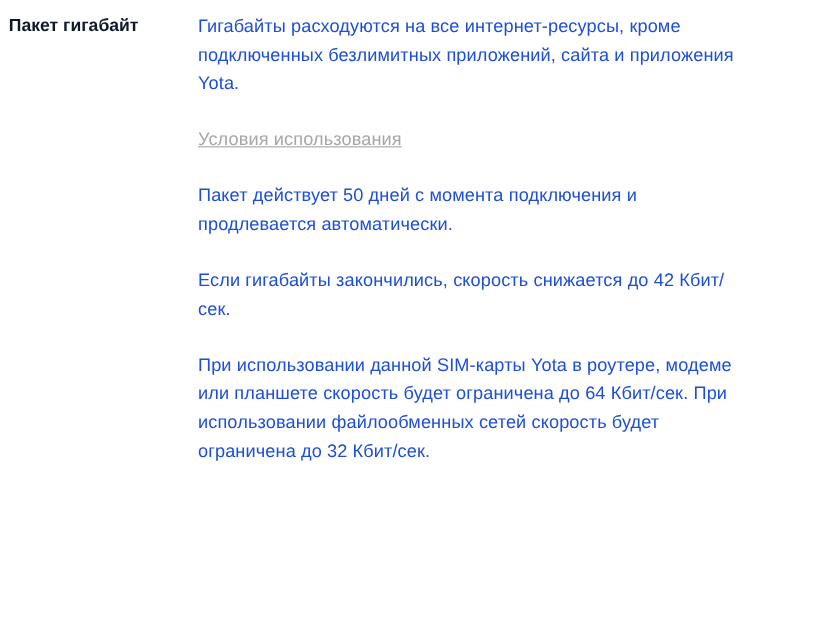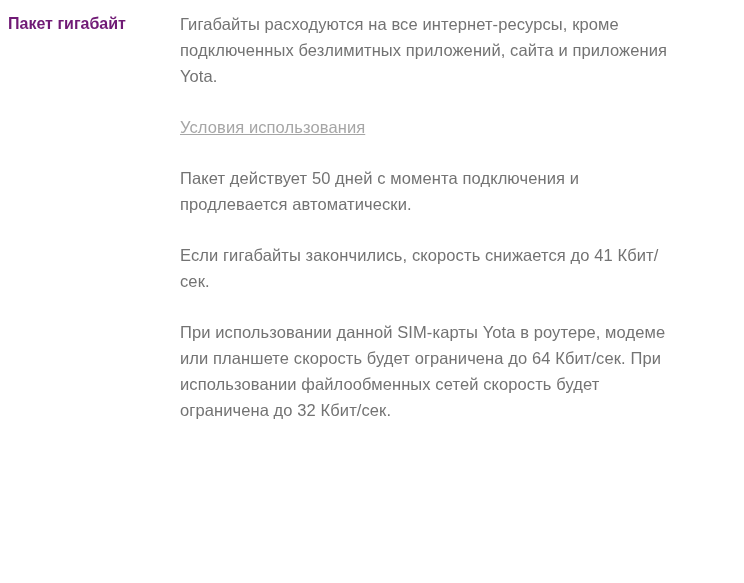--- a/index.html
+++ b/index.html
@@ -20,31 +20,31 @@
     padding: 11px 0 0 8px;
     box-sizing: border-box;
   }
   .label-col {
     width: 172px;
     flex-shrink: 0;
   }
   .label {
     font-size: 16px;
     font-weight: 700;
-    color: #701a75;
+    color: #0f172a;
     line-height: 26px;
   }
   .content-col {
     width: 497px;
   }
   .content-col p {
     margin: 0 0 25px 0;
     font-size: 16.5px;
     line-height: 26px;
-    color: #737373;
+    color: #1d4ed8;
     letter-spacing: 0.1px;
   }
   .content-col p.subheading {
     color: #a6a6a6;
     text-decoration: underline;
   }
   .content-col p:last-child {
     margin-bottom: 0;
   }
 </style>
@@ -52,17 +52,17 @@
 <body>
 
 <div class="section">
   <div class="label-col">
     <div class="label">Пакет гигабайт</div>
   </div>
   <div class="content-col">
     <p>Гигабайты расходуются на все интернет-ресурсы, кроме подключенных безлимитных приложений, сайта и приложения Yota.</p>
     <p class="subheading">Условия использования</p>
     <p>Пакет действует 50 дней с момента подключения и продлевается автоматически.</p>
-    <p>Если гигабайты закончились, скорость снижается до 41 Кбит/сек.</p>
+    <p>Если гигабайты закончились, скорость снижается до 42 Кбит/сек.</p>
     <p>При использовании данной SIM-карты Yota в роутере, модеме или планшете скорость будет ограничена до 64 Кбит/сек. При использовании файлообменных сетей скорость будет ограничена до 32 Кбит/сек.</p>
 
   </div>
 </div>
 
 </body></html>

